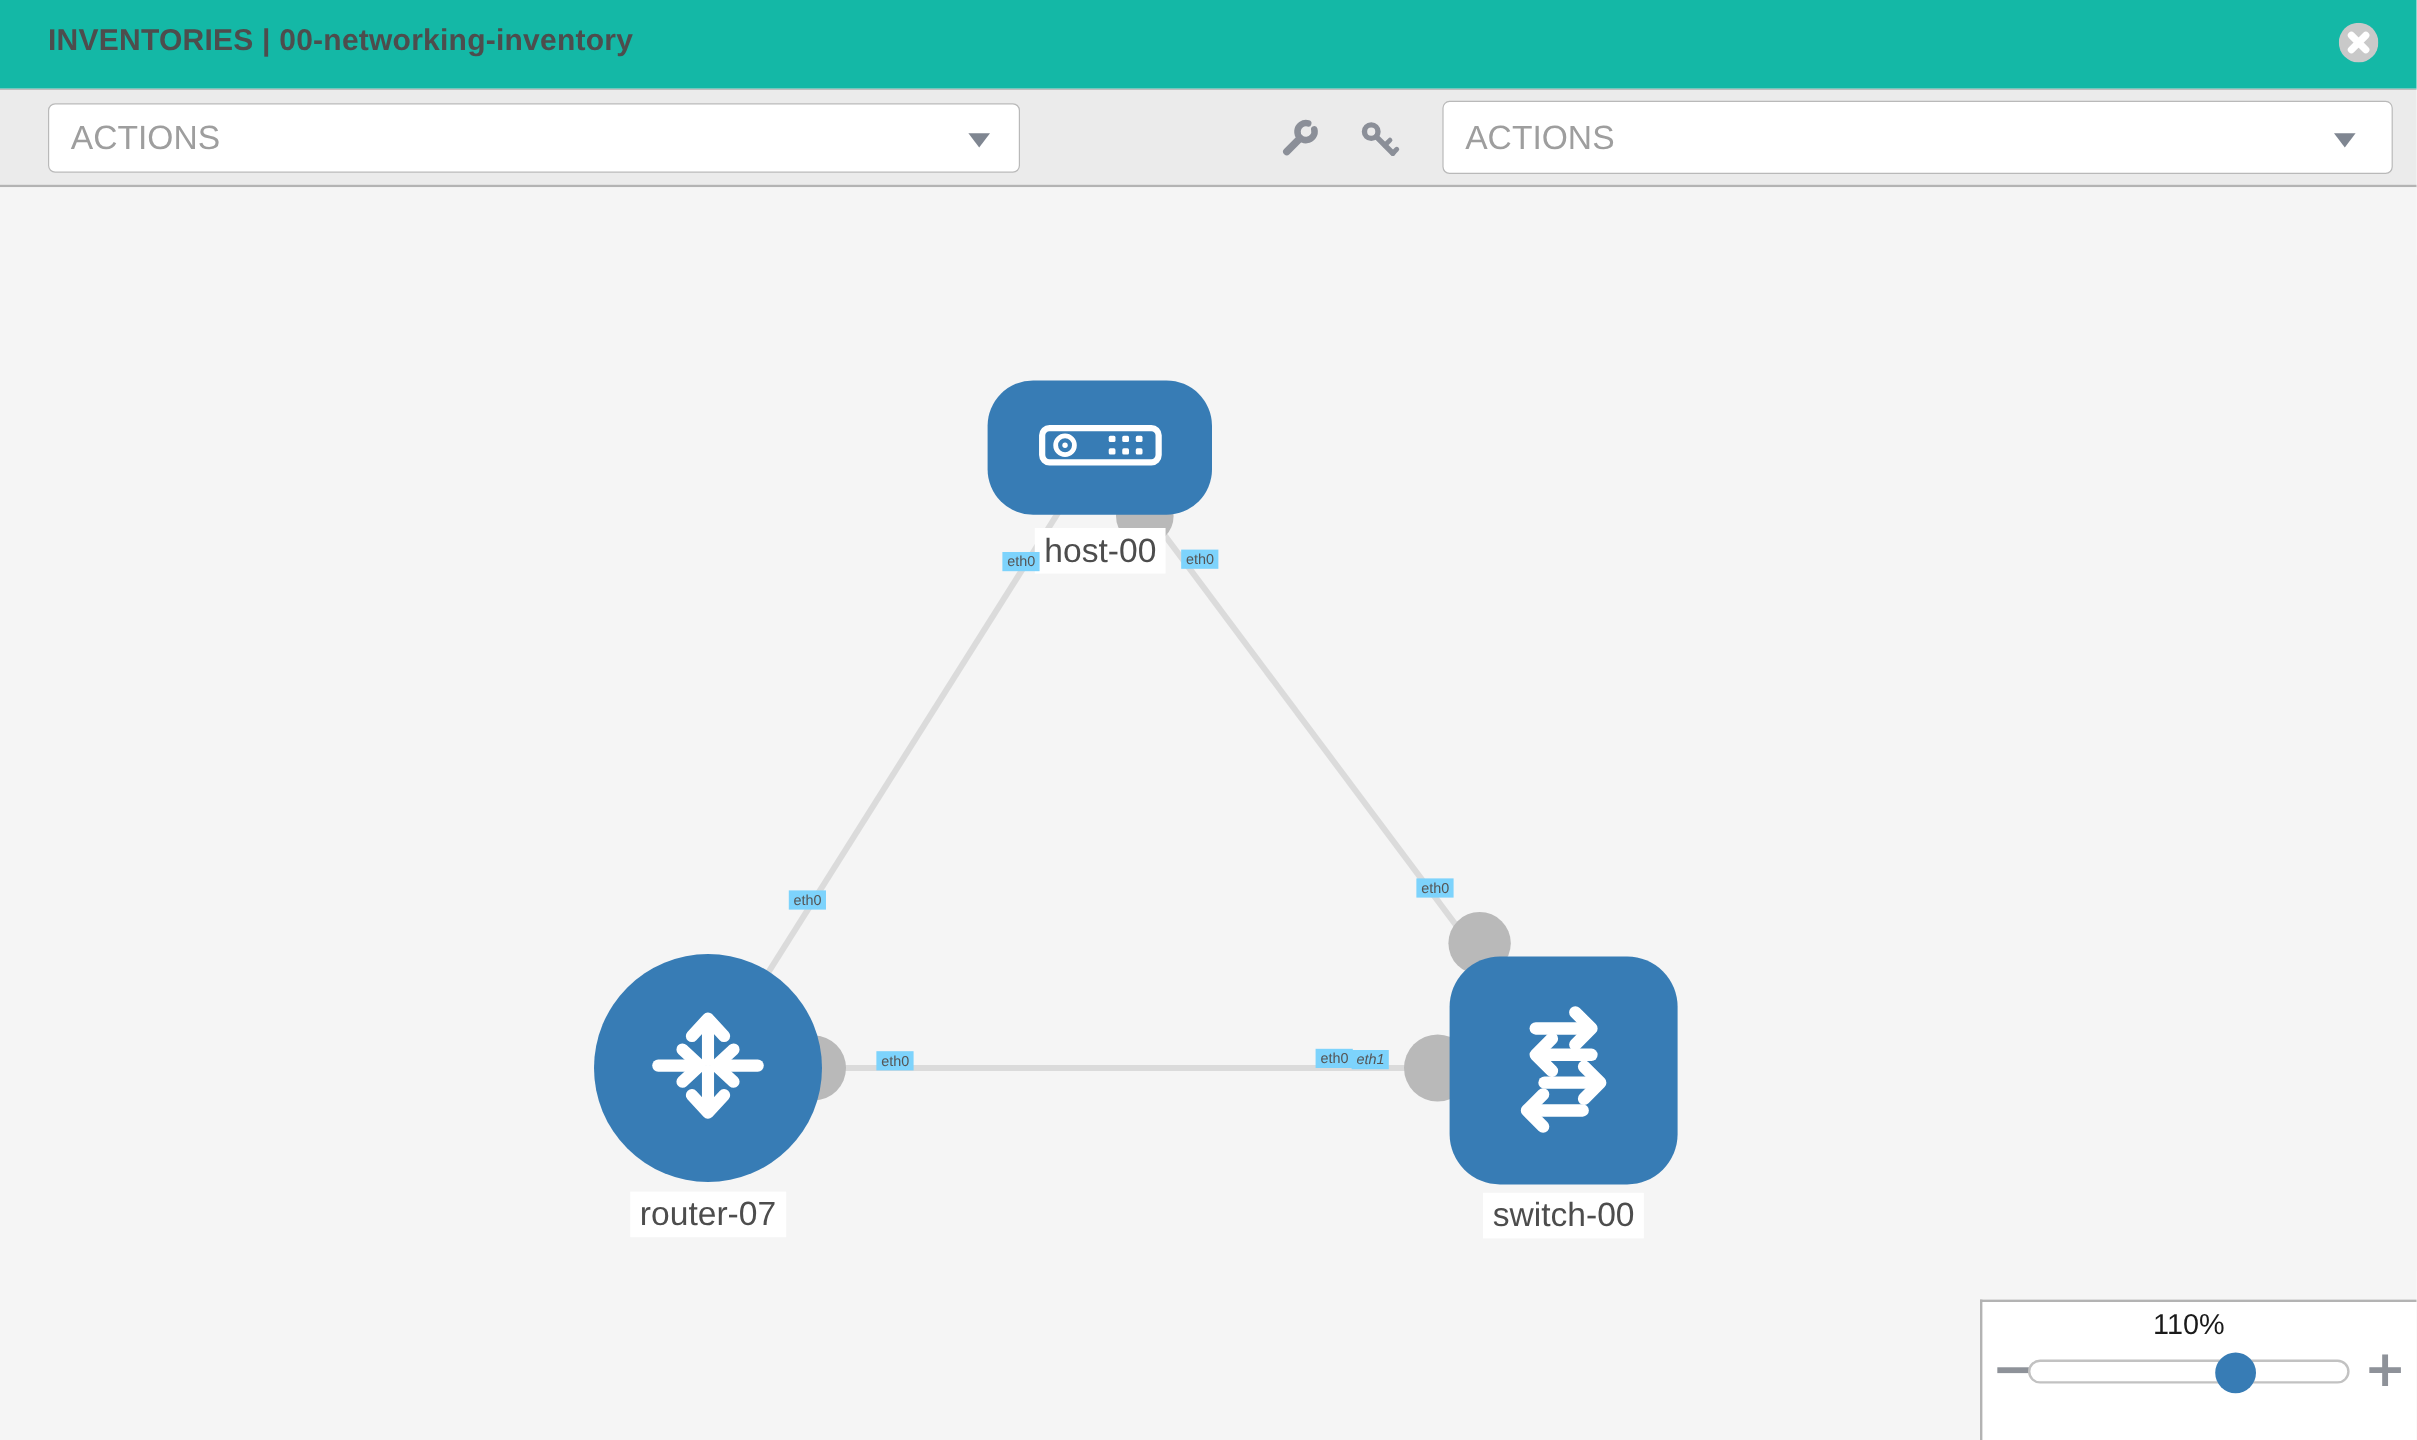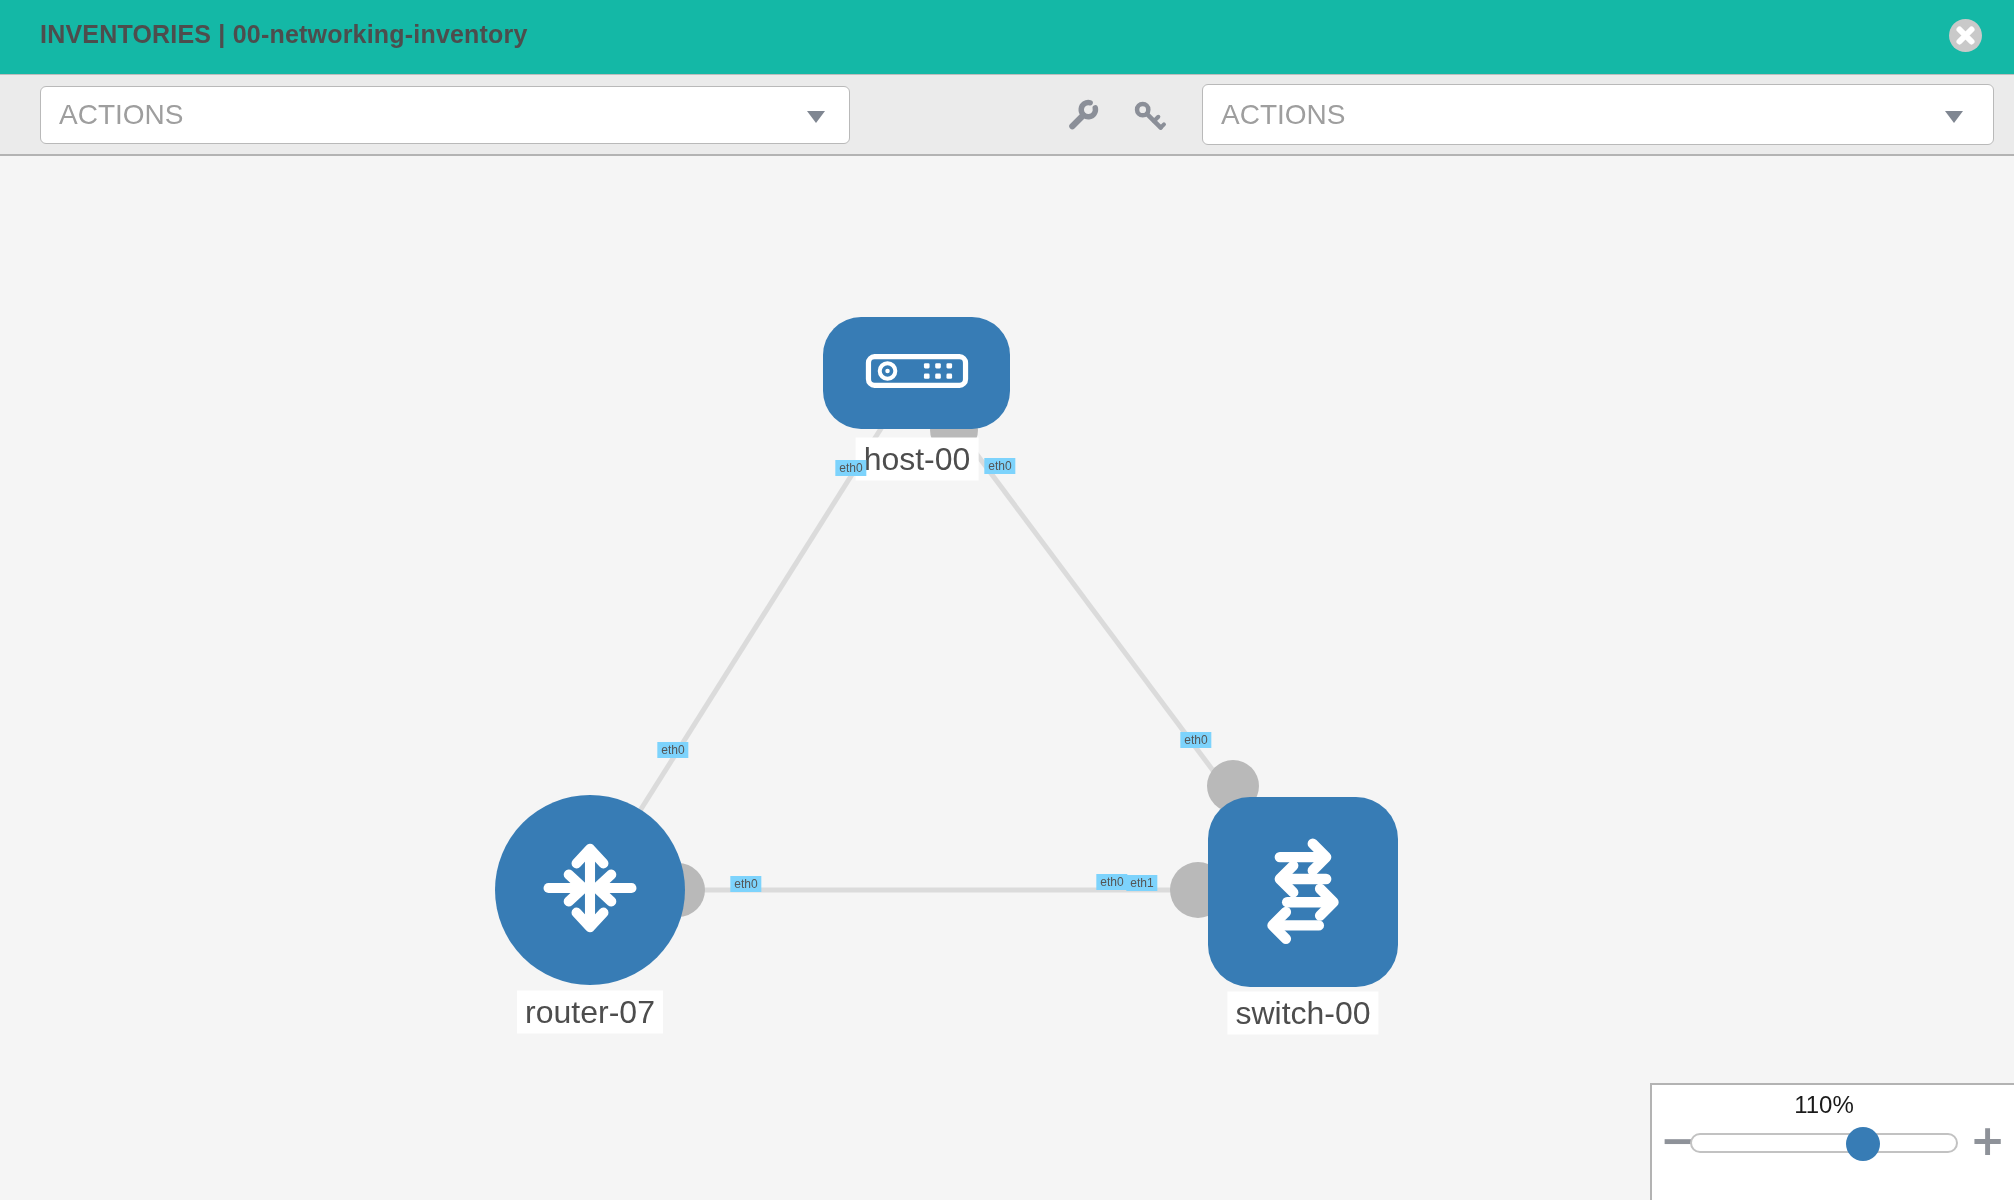--- a/index.html
+++ b/index.html
@@ -44,36 +44,36 @@
   .linksvg{position:absolute;left:0;top:-156px;width:2014px;height:1200px;}
   .node{position:absolute;box-sizing:border-box;}
   .node-host{left:823px;top:161px;width:187px;height:112px;background:#377cb5;border-radius:38px;
     display:flex;align-items:center;justify-content:center;cursor:pointer;}
   .node-router{left:495px;top:639px;width:190px;height:190px;background:#377cb5;border-radius:50%;
     display:flex;align-items:center;justify-content:center;cursor:pointer;}
   .node-switch{left:1208px;top:641px;width:190px;height:190px;background:#377cb5;border-radius:42px;
     display:flex;align-items:center;justify-content:center;cursor:pointer;}
   .node-label{
     position:absolute;transform:translate(-50%,-50%);background:#ffffff;color:#4d4d4d;
-    font-size:32px;padding:3px 8px;white-space:nowrap;z-index:6;
+    font-size:28px;padding:3px 8px;white-space:nowrap;z-index:6;
   }
   .if-label{
     position:absolute;transform:translate(-50%,-50%);background:#7dd3fc;color:#555555;
     font-size:12px;padding:1px 4px;white-space:nowrap;z-index:7;
   }
   .lab-host{left:917px;top:303px;}
   .lab-router{left:590px;top:856px;}
   .lab-switch{left:1303px;top:857px;}
   .if-0{left:851px;top:312px;}
   .if-1{left:1000px;top:310px;}
   .if-2{left:673px;top:594px;}
   .if-3{left:1196px;top:584px;}
   .if-4{left:746px;top:728px;}
   .if-5{left:1112px;top:726px;z-index:7;}
-  .if-6{left:1142px;top:727px;z-index:8;}
+  .if-6{left:1142px;top:727px;z-index:8;font-style:italic;}
   
   .zoom-panel{
     position:absolute;left:1650px;top:1083px;width:364px;height:117px;background:#ffffff;
     border-left:2px solid #b3b3b3;border-top:2px solid #b3b3b3;box-sizing:border-box;
   }
   .zoom-level{position:absolute;left:172px;top:6px;transform:translateX(-50%);font-size:24px;color:#1a1a1a;}
   .zoom-btn{
     position:absolute;top:30px;border:none;background:transparent;color:#8e9299;
     font-size:42px;font-weight:bold;line-height:52px;padding:0;cursor:pointer;
     font-family:"DejaVu Sans", sans-serif;

